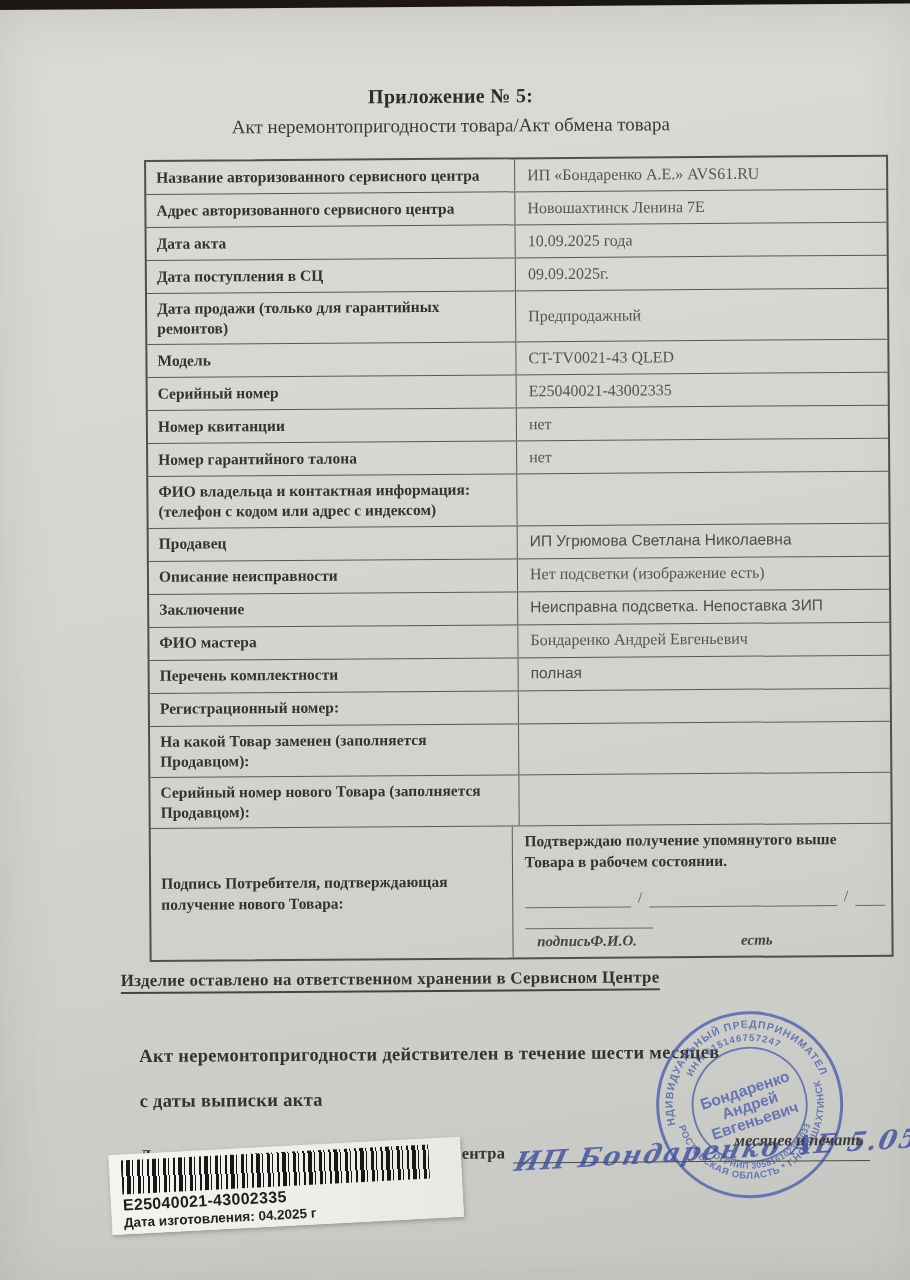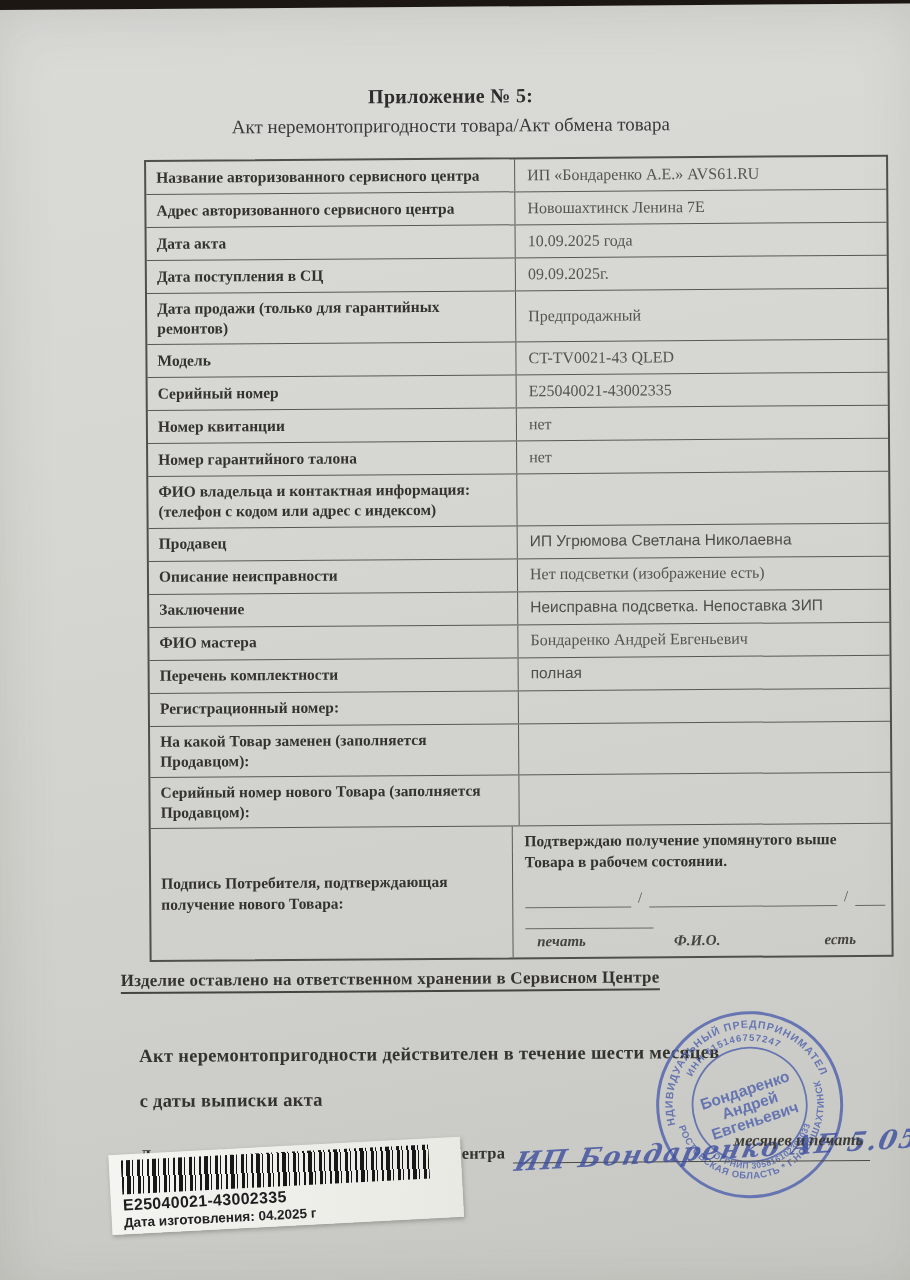--- a/index.html
+++ b/index.html
@@ -36,21 +36,21 @@
   }
   .t-value.sans { font-family:"Liberation Sans", sans-serif; font-size:15.5px; color:#4d4c48; }
 
   .sig-row { min-height:126px; }
   .sig-conf { font-weight:bold; color:#34332f; font-size:15.5px; line-height:1.35; }
   .sig-lines { display:flex; align-items:flex-end; gap:7px; margin-top:16px; font-size:15px; color:#55544f; }
   .sig-line { display:inline-block; border-bottom:1.5px solid #6a6862; height:14px; }
   .l1 { width:106px; } .l2 { width:188px; } .l3 { flex:1; min-width:30px; }
   .sig-line2 { display:inline-block; border-bottom:1.5px solid #6a6862; height:12px; width:128px; margin-top:9px; }
   .sig-captions { display:flex; margin-top:3px; font-style:italic; font-weight:bold; font-size:15px; color:#45443f; }
-  .cap-sign { margin-left:12px; } .cap-fio { margin-left:88px; } .cap-date { margin-left:104px; }
+  .cap-sign { margin-left:12px; } .cap-fio { } .cap-date { margin-left:104px; }
 
   .storage-note {
     margin:9px 0 0 114px; font-weight:bold; font-size:17px; color:#34332f;
     display:inline-block; border-bottom:2px solid #45443f; padding-bottom:1px; letter-spacing:.2px;
   }
   .validity { margin:52px 0 0 132px; font-weight:bold; font-size:18.5px; color:#34332f; letter-spacing:.3px; }
   .validity p { margin:0 0 24px 0; }
 
   .director-line {
     margin:20px 38px 0 132px; display:flex; align-items:flex-end;
@@ -182,21 +182,21 @@
           <div class="sig-conf">Подтверждаю получение упомянутого выше Товара в рабочем состоянии.</div>
           <div class="sig-lines">
             <span class="sig-line l1"></span>
             <span>/</span>
             <span class="sig-line l2"></span>
             <span>/</span>
             <span class="sig-line l3"></span>
           </div>
           <span class="sig-line2"></span>
           <div class="sig-captions">
-            <span class="cap-sign">печать</span>
+            <span class="cap-sign">подпись</span>
             <span class="cap-fio">Ф.И.О.</span>
             <span class="cap-date">есть</span>
           </div>
         </div>
       </div>
     </div>
 
     <div>
       <span class="storage-note">Изделие оставлено на ответственном хранении в Сервисном Центре</span>
     </div>

